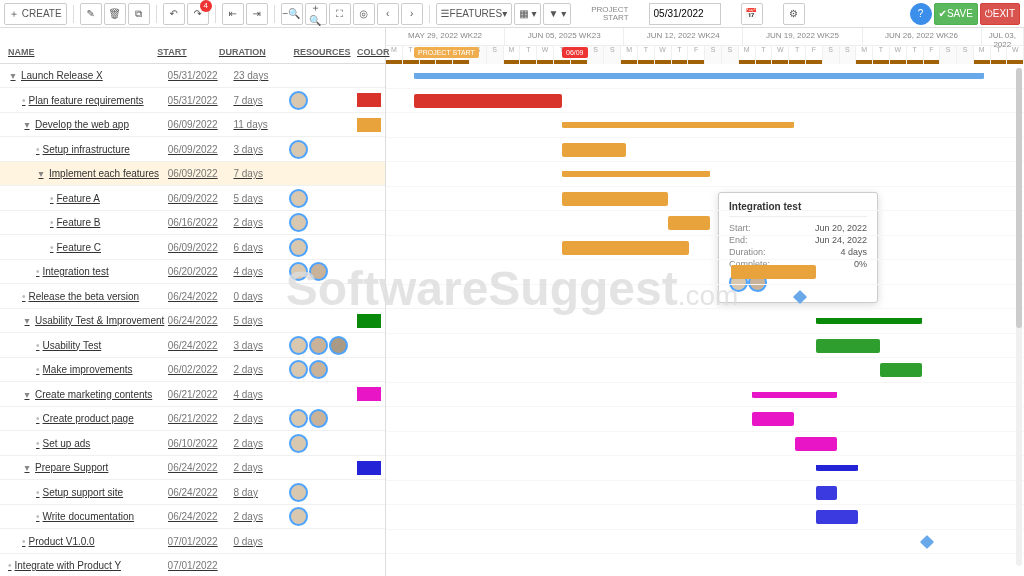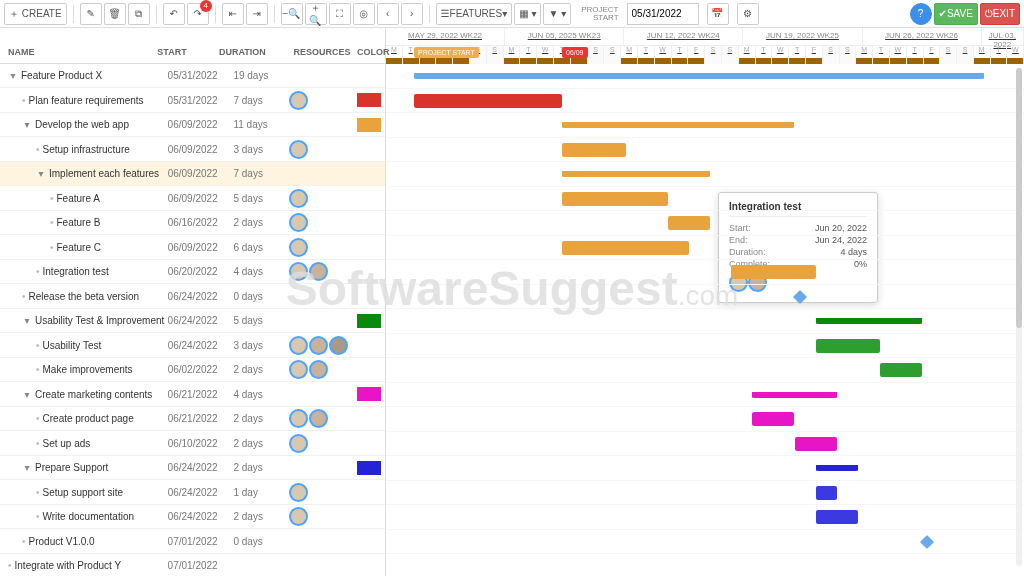--- a/index.html
+++ b/index.html
@@ -3,28 +3,28 @@
 <meta charset="utf-8">
 <style>
   * { box-sizing: border-box; margin: 0; padding: 0; }
   html, body { width: 1024px; height: 576px; overflow: hidden; font-family: -apple-system, BlinkMacSystemFont, "Segoe UI", Arial, sans-serif; font-size: 10px; color: #333; background:#fff;}
   .topbar { display:flex; align-items:center; height:28px; border-bottom:1px solid #ddd; padding:0 4px; gap:2px;}
   .btn { height:22px; min-width:22px; display:inline-flex; align-items:center; justify-content:center; border:1px solid #ccc; background:#fff; border-radius:2px; padding:0 4px; cursor:pointer; font-size:10px; color:#555;}
   .btn.icon { width:22px; padding:0;}
   .btn.green { background:#5cb85c; color:#fff; border-color:#4cae4c;}
   .btn.red { background:#d9534f; color:#fff; border-color:#d43f3a;}
   .sep { width:1px; height:18px; background:#ddd; margin:0 4px;}
-  .date-group { display:flex; align-items:center; gap:8px; margin-left:8px;}
+  .date-group { display:flex; align-items:center; gap:20px; margin-left:18px;}
   .date-group .lbl { font-size:8px; color:#888; line-height:1; text-align:right;}
   .date-group input { height:22px; border:1px solid #ccc; padding:0 4px; font-size:10px; width:72px;}
   .spacer { flex:1;}
   .badge-red { position:relative;}
   .badge-red::after{content:"4"; position:absolute; top:-4px; right:-4px; background:#e33; color:#fff; border-radius:50%; width:12px; height:12px; font-size:8px; display:flex; align-items:center; justify-content:center;}
   .main { display:flex; height:calc(576px - 28px);}
-  .left { width:386px; border-right:1px solid #ddd; display:flex; flex-direction:column;}
+  .left { width:386px; border-right:1px solid #ddd; display:flex; flex-direction:column;text-decoration:underline;}
   .lhead { display:flex; height:36px; border-bottom:1px solid #ddd; font-weight:600; font-size:9px; color:#666; align-items:flex-end; padding-bottom:6px;}
   .col-name { width:168px; padding-left:8px;}
   .col-start { width:66px;}
   .col-dur { width:80px;}
   .col-res { width:68px;}
   .col-color { width:28px;}
   .rows { overflow:hidden;}
   .row { display:flex; align-items:center; height:24.5px; border-bottom:1px solid #f0f0f0;}
   .row.hl { background:#fff4df;}
   .row .cell { overflow:hidden; white-space:nowrap; text-overflow:ellipsis;}
@@ -32,21 +32,21 @@
   .cstart { width:66px; color:#777;}
   .cdur { width:56px; color:#777;}
   .cres { width:68px; display:flex; gap:1px;}
   .ccol { width:28px;}
   .swatch { width:24px; height:14px;}
   .chev { display:inline-flex; width:10px; justify-content:center; color:#888;}
   .bullet { color:#bbb;}
   .ava { width:19px; height:19px; border-radius:50%; border:2px solid #4ea3ff; background:#d8c8b0; display:inline-block;}
   .ava.b{background:#c8b29a;} .ava.c{background:#a89a84;}
   .right { flex:1; position:relative; overflow:hidden;}
-  .timeline-head { height:36px; border-bottom:6px solid #a16207; position:relative;text-decoration:underline;}
+  .timeline-head { height:36px; border-bottom:4px solid #a16207; position:relative;}
   .weeks { display:flex; height:18px; border-bottom:1px solid #eee;}
   .week { flex:1; border-right:1px solid #eee; text-align:center; font-size:8px; color:#888; padding-top:3px;}
   .days { display:flex; height:18px;}
   .day { flex:1; border-right:1px solid #f0f0f0; text-align:center; font-size:7px; color:#aaa; position:relative;}
   .day.we { background:#fafafa;}
   .pstart { position:absolute; top:19px; left:28px; background:#f0ad4e; color:#fff; font-size:7px; padding:2px 4px; border-radius:2px;}
   .today { position:absolute; top:19px; left:176px; background:#e33; color:#fff; font-size:7px; padding:2px 4px; border-radius:2px;}
   .gantt { position:relative; height:calc(100% - 36px);}
   .grow { position:absolute; height:24.5px; left:0; right:0;}
   .gbg { position:absolute; left:0; right:0; top:0; bottom:0; border-bottom:1px solid #f6f6f6;}
@@ -111,24 +111,24 @@
       <div class="col-start">START</div>
       <div class="col-dur">DURATION</div>
       <div class="col-res">RESOURCES</div>
       <div class="col-color">COLOR</div>
     </div>
     <div class="rows" id="rows">
         <div class="row">
           <div class="cname cell" style="padding-left:8px">
     <span class="chev">▾</span>
 
-    <span>Feature Product X</span>
+    <span>Launch Release X</span>
           </div>
     <div class="cstart cell">05/31/2022</div>
-    <div class="cdur cell">19 days</div>
+    <div class="cdur cell">23 days</div>
     <div class="cres"></div>
     <div class="ccol"></div>
         </div>
         <div class="row">
           <div class="cname cell" style="padding-left:22px">
 
     <span class="bullet">•</span>
     <span>Plan feature requirements</span>
           </div>
     <div class="cstart cell">05/31/2022</div>
@@ -336,21 +336,21 @@
             <div class="swatch" style="background:#2424d6"></div>
           </div>
         </div>
         <div class="row">
           <div class="cname cell" style="padding-left:36px">
 
     <span class="bullet">•</span>
     <span>Setup support site</span>
           </div>
     <div class="cstart cell">06/24/2022</div>
-    <div class="cdur cell">1 day</div>
+    <div class="cdur cell">8 day</div>
     <div class="cres">
             <span class="ava "></span>
           </div>
     <div class="ccol"></div>
         </div>
         <div class="row">
           <div class="cname cell" style="padding-left:36px">
 
     <span class="bullet">•</span>
     <span>Write documentation</span>

